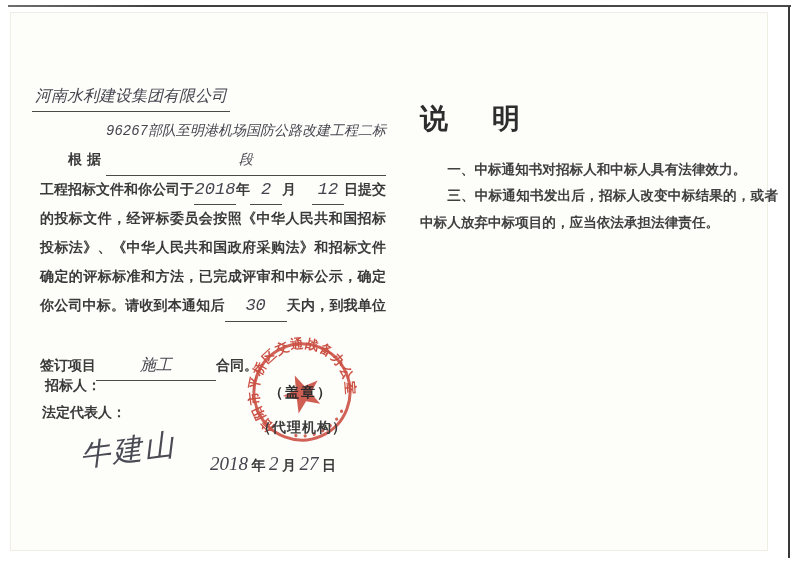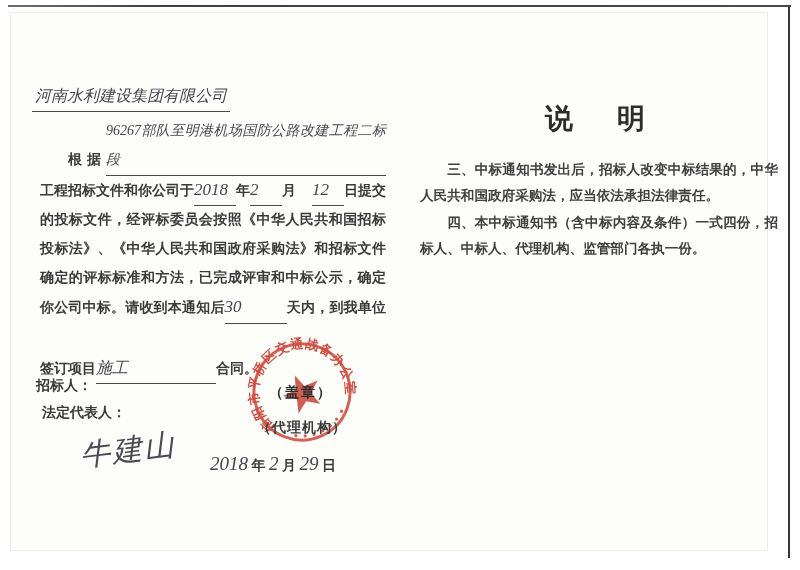--- a/index.html
+++ b/index.html
@@ -14,45 +14,45 @@
   .paper { position:absolute; left:10px; top:12px; width:758px; height:539px;
            background:#fdfdfa; border:1px solid #f0eee4; }
 
   
   .company-line { position:absolute; left:32px; top:86px; width:198px; height:26px;
                   border-bottom:1.5px solid #4a4a4a; text-align:center; }
   .left-body { position:absolute; left:40px; top:117px; width:346px;
                font-size:14px; font-weight:bold; color:#3a3a3a;
                line-height:28.8px; text-align:justify; text-indent:2em; }
   .blank { display:inline-block; border-bottom:1.5px solid #4a4a4a;
-           text-indent:0; font-weight:normal; }
+           text-align:center; text-indent:0; font-weight:normal;font-family:Liberation Mono, monospace; }
   .b-project { width:280px; }
   .b-year { width:42px; } .b-month { width:32px; } .b-day { width:32px;margin-left:16px; }
   .b-days { width:62px; } .b-contract { width:120px;margin-top:30px; }
 
   .hw { font-style:italic; color:#45454f; font-weight:normal; }
   .hw-lg { font-size:16px; }
   .hw-num { font-size:17px; }
 
-  .label-bidder { position:absolute; left:36px; top:377px; font-size:14px; font-weight:bold; color:#3a3a3a;text-align:center; }
+  .label-bidder { position:absolute; left:45px; top:377px; font-size:14px; font-weight:bold; color:#3a3a3a;text-align:center; }
   .label-rep { position:absolute; left:42px; top:404px; font-size:14px; font-weight:bold; color:#3a3a3a; }
   .signature { position:absolute; left:80px; top:430px; font-size:30px; color:#4a4a55;
                font-style:italic; transform:rotate(-7deg); letter-spacing:2px; }
 
   .seal-wrap { position:absolute; left:246px; top:336px; width:112px; height:112px;
                transform:rotate(-24deg); opacity:.88; }
   .stamp-label { position:absolute; left:269px; top:384px; font-size:14px; font-weight:bold;
                  color:#2c2c2c; letter-spacing:2px; }
   .sign-label { position:absolute; left:257px; top:419px; font-size:14px; font-weight:bold;
                 color:#3a3a3a; letter-spacing:1px; }
   .date-line { position:absolute; left:210px; top:453px; font-size:14px; font-weight:bold; color:#3a3a3a; }
   .date-line .hw-num { font-size:19px; }
 
   
-  .right-title { position:absolute; left:420px; top:100px; width:358px; text-align:center;
+  .right-title { position:absolute; left:420px; top:100px; width:358px; text-align:left;
                  font-size:28px; font-weight:bold; letter-spacing:8px; color:#2d2d2d; }
   .right-body { position:absolute; left:420px; top:157px; width:358px;
                 font-size:13.6px; font-weight:bold; color:#404040;
                 line-height:26.3px; text-align:justify; }
   .right-body p { text-indent:2em; }
 </style>
 </head>
 <body>
 
 <div class="stage">
@@ -97,24 +97,24 @@
   <div class="label-rep">法定代表人：</div>
   <div class="signature">牛建山</div>
 
   <div class="sign-label">（代理机构）</div>
 
   <div class="date-line">
     <span class="hw hw-num">2018</span>
     <span>年</span>
     <span class="hw hw-num">2</span>
     <span>月</span>
-    <span class="hw hw-num">29</span>
+    <span class="hw hw-num">27</span>
     <span>日</span>
   </div>
 
   <div class="right-title">说　明</div>
 
   <div class="right-body">
-    <p>三、中标通知书发出后，招标人改变中标结果的，中华人民共和国政府采购法，应当依法承担法律责任。</p>
-    <p>四、本中标通知书（含中标内容及条件）一式四份，招标人、中标人、代理机构、监管部门各执一份。</p>
+    <p>一、中标通知书对招标人和中标人具有法律效力。</p>
+    <p>三、中标通知书发出后，招标人改变中标结果的，或者中标人放弃中标项目的，应当依法承担法律责任。</p>
   </div>
 
 </div>
 
 </body></html>

